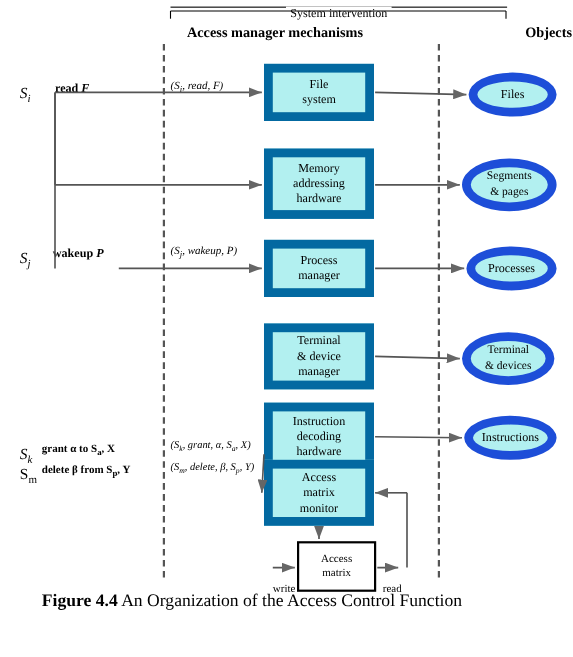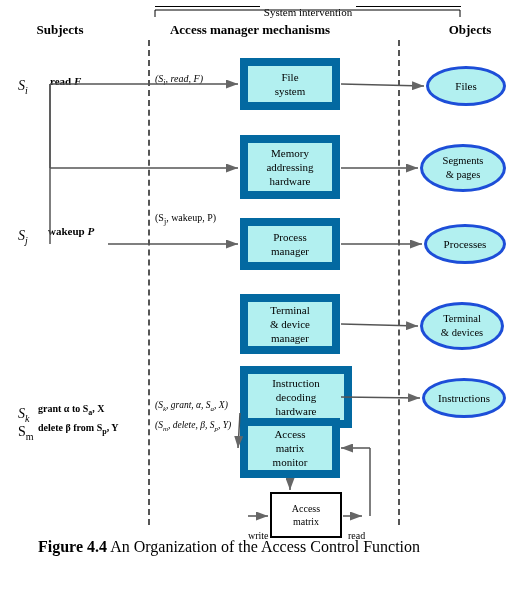--- a/index.html
+++ b/index.html
@@ -36,21 +36,21 @@
     
     .col-header {
       position: absolute;
       top: 22px;
       font-size: 13px;
       font-weight: bold;
       text-align: center;
     }
     .col-subjects { left: 0; width: 120px; }
     .col-mechanisms { left: 120px; width: 260px; }
-    .col-objects { left: 420px; width: 100px; }
+    .col-objects { left: 420px; width: 100px; text-align: right; }
 
     
     .dashed-line {
       position: absolute;
       border-left: 2px dashed #555;
       top: 40px;
       bottom: 30px;
     }
     .dline1 { left: 148px; }
     .dline2 { left: 398px; }
@@ -71,21 +71,21 @@
     .mech-box.black-border {
       background: #fff;
       border-color: #000;
       border-width: 2px;
     }
 
     
     .obj-ellipse {
       position: absolute;
       background: #b2f0f0;
-      border: 3px solid #1d4ed8;
+      border: 8px solid #1d4ed8;
       border-radius: 50%;
       display: flex;
       align-items: center;
       justify-content: center;
       text-align: center;
       font-size: 11px;
       line-height: 1.3;
     }
 
     
@@ -113,21 +113,20 @@
   </style>
 </head>
 <body>
 
 <div class="diagram-area">
 
   <div class="top-label">
     <span class="top-label-text">System intervention</span>
   </div>
 
-  <div class="col-header col-subjects">Subjects</div>
   <div class="col-header col-mechanisms">Access manager mechanisms</div>
   <div class="col-header col-objects">Objects</div>
 
   <div class="dashed-line dline1"></div>
   <div class="dashed-line dline2"></div>
 
   <div style="position:absolute; top:78px; left:18px; font-style:italic; font-size:14px;">
     <span>S</span><sub style="font-size:10px;">i</sub>
   </div>
 
@@ -138,27 +137,27 @@
   <div class="mech-box" style="left:240px; top:58px; width:100px; height:52px;">File<br>system</div>
 
   <div class="mech-box" style="left:240px; top:135px; width:100px; height:64px;">Memory<br>addressing<br>hardware</div>
 
   <div style="position:absolute; top:228px; left:18px; font-style:italic; font-size:14px;">
     <span>S</span><sub style="font-size:10px;">j</sub>
   </div>
 
   <div style="position:absolute; top:225px; left:48px; font-weight:bold; font-size:11px;">wakeup <i>P</i></div>
 
-  <div style="position:absolute; top:212px; left:155px; font-size:10px; white-space:nowrap;">(S<sub style="font-size:8px;">j</sub>, wakeup, P)</div>
+  <div style="position:absolute; top:223px; left:155px; font-size:10px; font-style:italic; white-space:nowrap;">(S<sub style="font-size:8px;">j</sub>, wakeup, P)</div>
 
   <div class="mech-box" style="left:240px; top:218px; width:100px; height:52px;">Process<br>manager</div>
 
   <div class="mech-box" style="left:240px; top:294px; width:100px; height:60px;">Terminal<br>&amp; device<br>manager</div>
 
-  <div class="mech-box" style="left:240px; top:366px; width:112px; height:62px;">Instruction<br>decoding<br>hardware</div>
+  <div class="mech-box" style="left:240px; top:366px; width:100px; height:62px;">Instruction<br>decoding<br>hardware</div>
 
   <div style="position:absolute; top:406px; left:18px; font-style:italic; font-size:14px;">
     <span>S</span><sub style="font-size:10px;">k</sub>
   </div>
 
   <div style="position:absolute; top:403px; left:38px; font-weight:bold; font-size:10px; white-space:nowrap;">grant α to S<sub style="font-size:8px;">a</sub>, X</div>
 
   <div style="position:absolute; top:400px; left:155px; font-size:9.5px; font-style:italic; white-space:nowrap;">(S<sub style="font-size:7px;">k</sub>, grant, α, S<sub style="font-size:7px;">a</sub>, X)</div>
 
   <div style="position:absolute; top:424px; left:18px; font-size:14px;">

